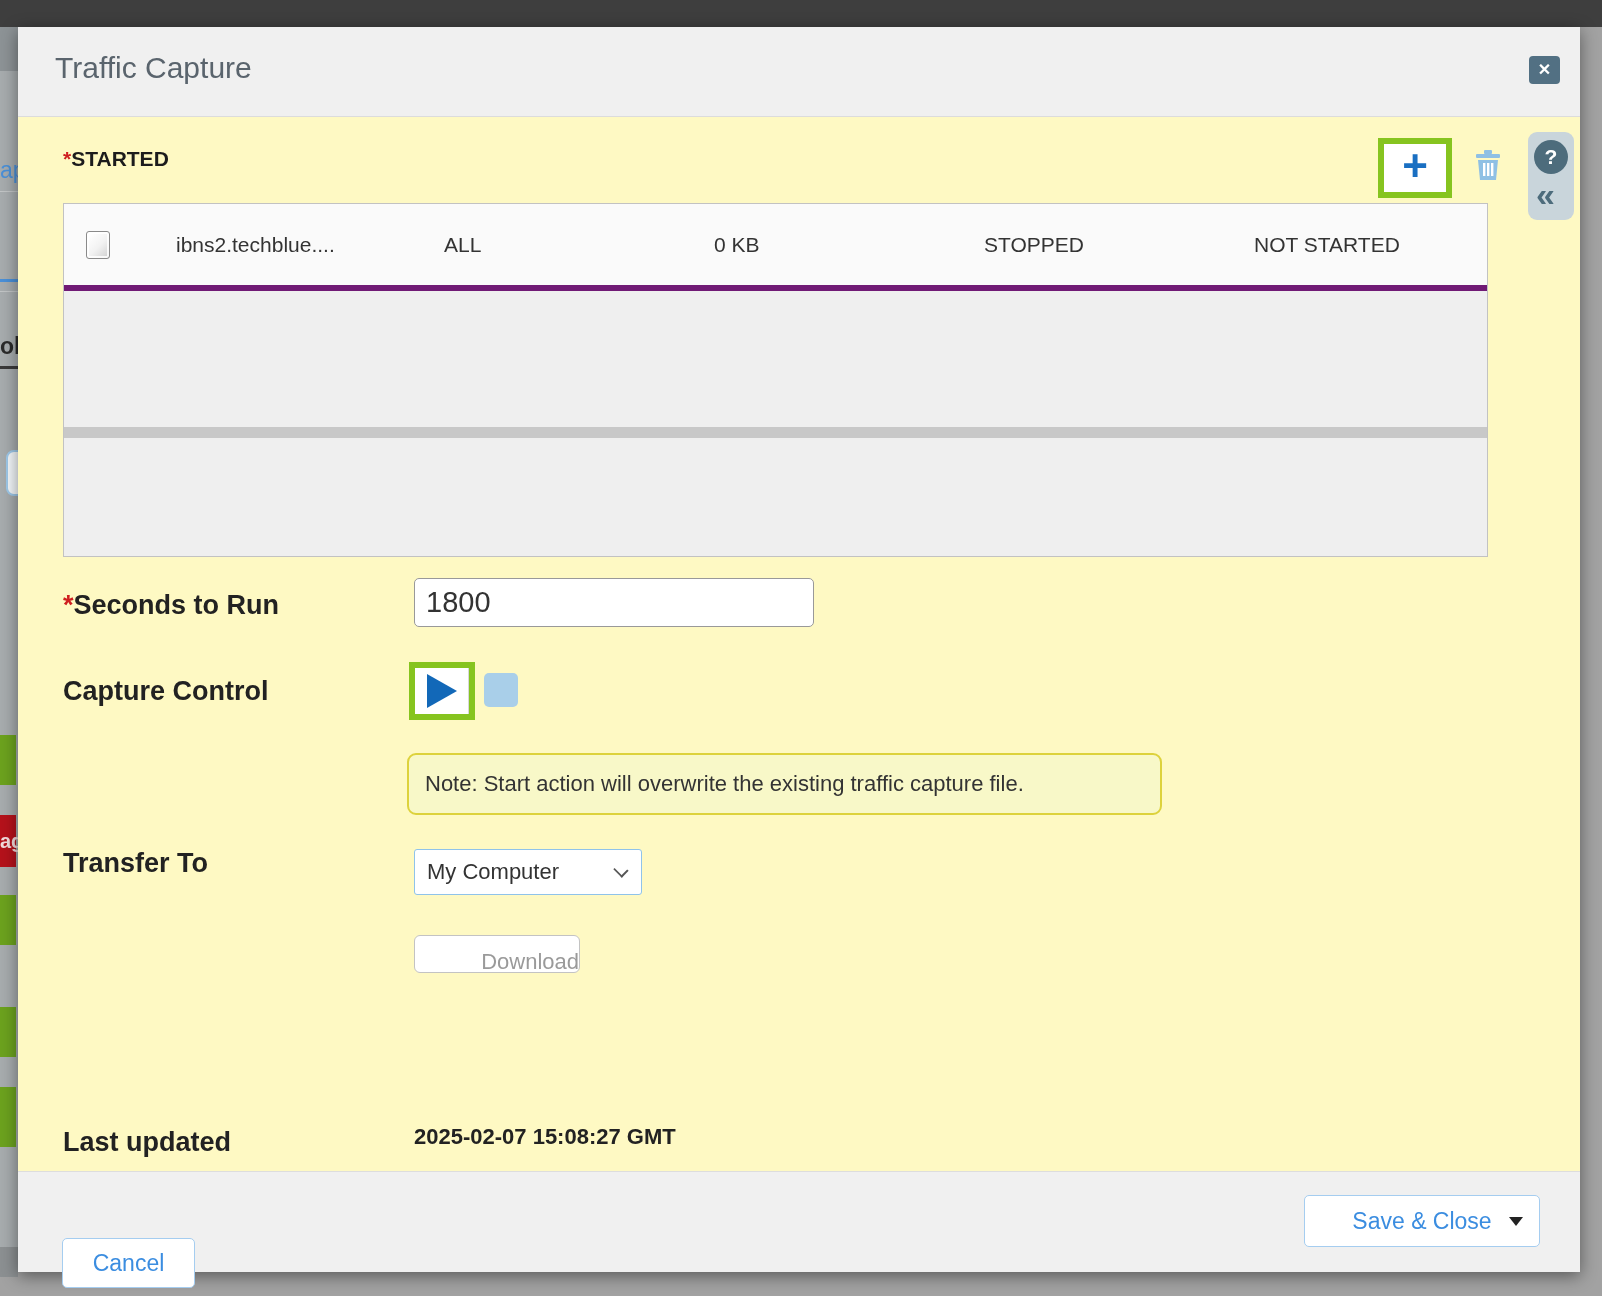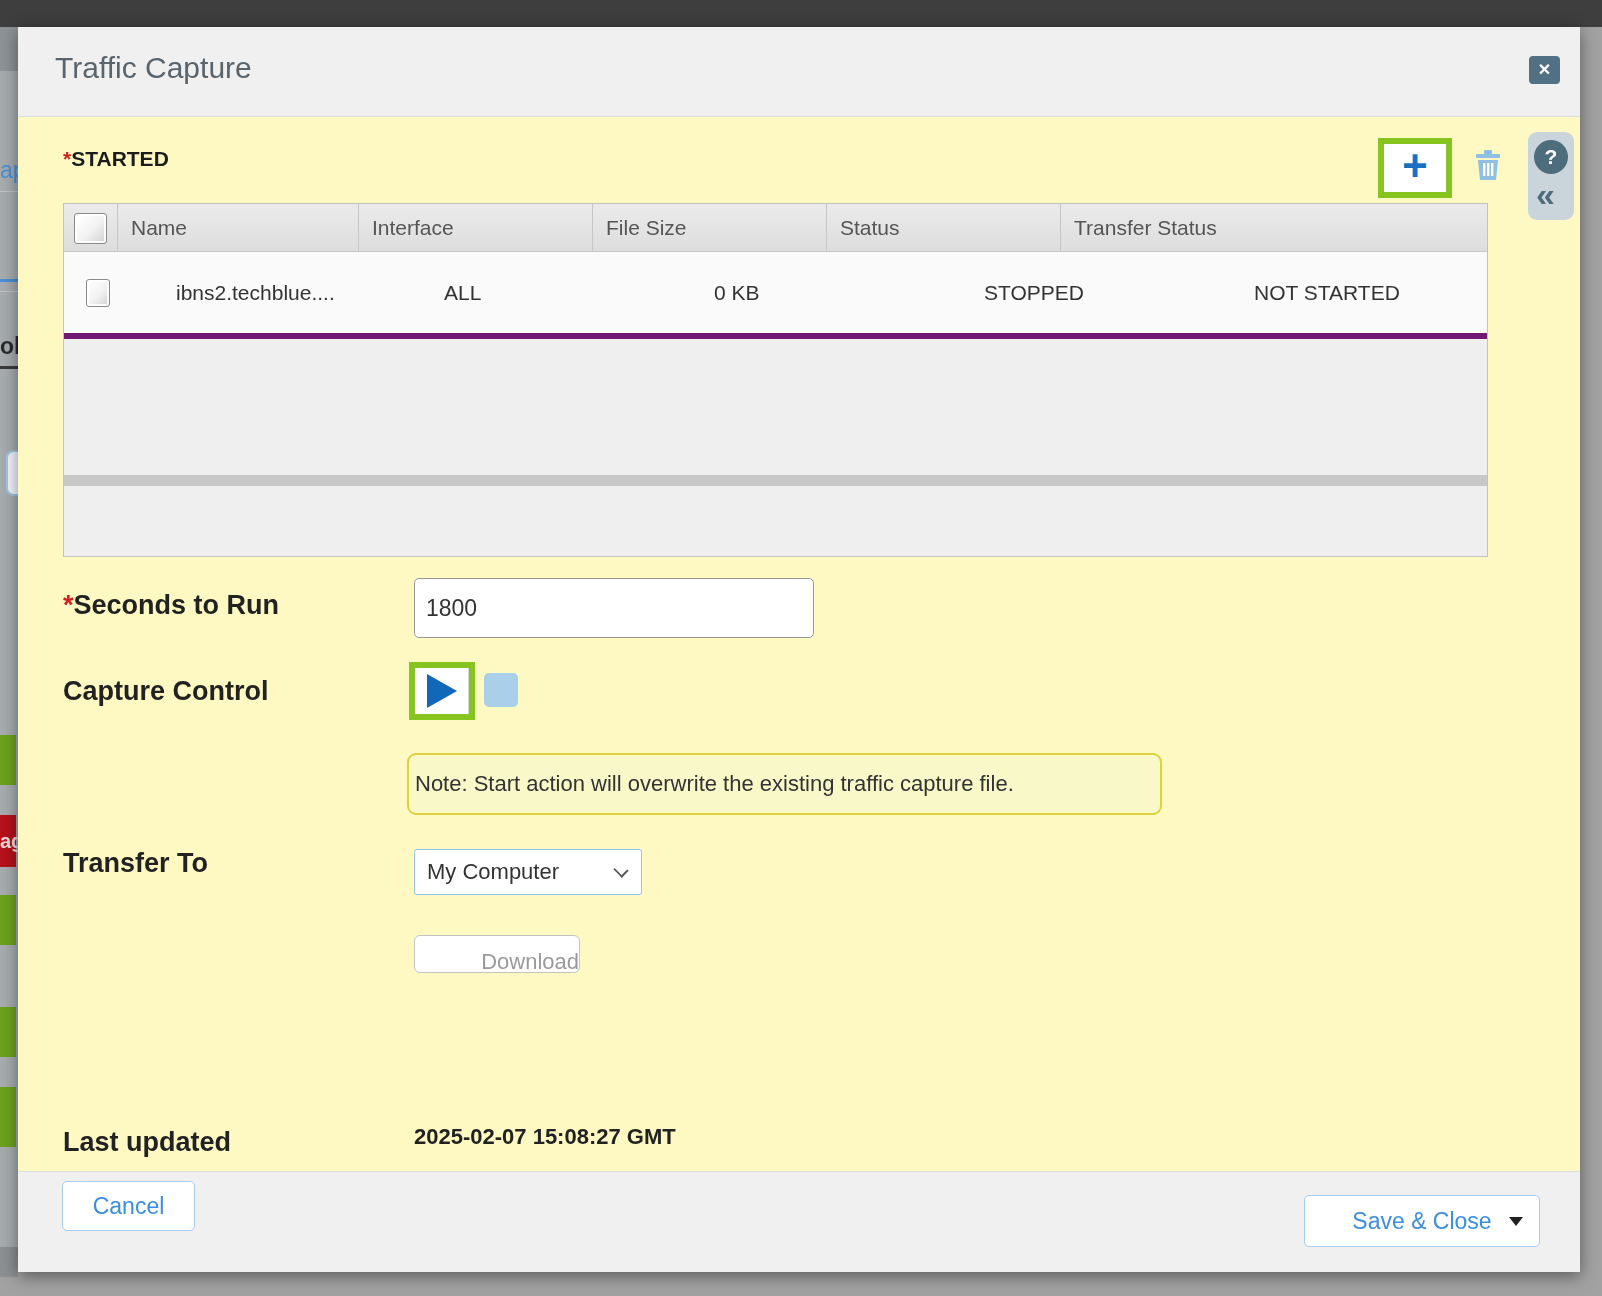--- a/index.html
+++ b/index.html
@@ -61,47 +61,47 @@
   .checkbox { border:1px solid #8a8a8a; border-radius:3px;
               background:linear-gradient(135deg,#ffffff 10%,#f2f2f2 55%,#cfcfcf 100%);
               box-shadow:inset 0 0 0 2px rgba(255,255,255,.85); cursor:pointer; }
   #cb-all { width:33px; height:31px; }
   #cb-row { width:24px; height:28px; }
   #hscrollbar { left:0px; top:136px; width:1423px; height:11px; background:#c8c8c8; position:relative; }
 
   
   .field-label { font-size:27px; font-weight:bold; color:#222222; }
   #seconds-label { left:45px; top:563px; }
-  #seconds-input { left:396px; top:551px; width:400px; height:60px; border:1px solid #999999; border-radius:5px;
-                   font-size:23px; color:#333; padding-left:11px; font-family:"Liberation Sans",sans-serif; }
+  #seconds-input { left:396px; top:551px; width:400px; height:49px; border:1px solid #999999; border-radius:5px;
+                   font-size:29px; color:#333; padding-left:11px; font-family:"Liberation Sans",sans-serif; }
   #capture-label { left:45px; top:649px; }
   #play-highlight { left:391px; top:635px; width:66px; height:58px; border:6px solid #86c41f; background:#ffffff; }
   #play-btn { width:100%; height:100%; display:flex; align-items:center; justify-content:center; cursor:pointer; border-right:1px solid #d8d8d8; }
   #play-tri { width:0; height:0; border-left:30px solid #1268b8; border-top:17px solid transparent; border-bottom:17px solid transparent; }
   #stop-btn { left:466px; top:646px; width:34px; height:34px; background:#a9cfe9; border-radius:5px; cursor:pointer; }
   .note { background:#f8f8c8; border:2px solid #ddd23c; border-radius:9px; font-size:22px; color:#333333;
-          padding-left:6px; display:flex; align-items:center; }
+          padding-left:16px; display:flex; align-items:center; }
   #note-start { left:389px; top:726px; width:755px; height:62px; }
   #transfer-label { left:45px; top:801px;margin-top:20px; }
   #transfer-select { left:396px; top:822px; width:228px; height:46px; border:1px solid #8fc3ea; border-radius:3px;
                      background:#ffffff; font-size:22px; color:#333; display:flex; align-items:center;
                      padding-left:12px; cursor:pointer; }
   #sel-chevron { position:absolute; right:14px; top:14px; width:12px; height:12px;
                  border-right:2px solid #555; border-bottom:2px solid #555; transform:rotate(45deg) scale(1,.8); }
   #download-btn { left:396px; top:908px; width:166px; height:38px; border:1px solid #c3c3c3; border-radius:6px;
                   background:#ffffff; color:#9a9a9a; font-size:22px; text-align:right; line-height:51px; }
   #note-download { left:389px; top:998px; width:768px; height:60px; }
   #updated-label { left:45px; top:1100px; }
   #updated-value { left:396px; top:1097px; font-size:22px; font-weight:bold; color:#222222; }
 
   
   #dlg-footer { left:0; top:1144px; width:1562px; height:101px; background:#f0f0f0; border-top:1px solid #dddddd; }
   .footer-btn { background:#ffffff; border:1px solid #a5cdf0; border-radius:5px; color:#3b8de0;
                 font-size:23px; text-align:center; cursor:pointer; }
-  #cancel-btn { left:44px; top:1154px; width:133px; height:50px; line-height:48px; }
+  #cancel-btn { left:44px; top:1211px; width:133px; height:50px; line-height:48px; }
   #save-btn { left:1286px; top:1168px; width:236px; height:52px; line-height:50px; }
   #save-caret { position:absolute; right:16px; top:21px; width:0; height:0;
                 border-left:7px solid transparent; border-right:7px solid transparent; border-top:9px solid #222; }
 </style>
 </head>
 <body>
 
 <div id="root">
 
   <div id="topbar" class="abs"></div>
@@ -145,30 +145,20 @@
         <rect x="18" y="14" width="2.4" height="13" fill="#ffffff"></rect>
       </svg>
     </div>
 
     <div id="help-panel" class="abs">
       <div id="help-btn">?</div>
       <div id="collapse-btn">«</div>
     </div>
 
     <div id="members-table" class="abs">
-      <div id="thead" class="trow">
-        <div class="hcell col-cb">
-          <div id="cb-all" class="checkbox"></div>
-        </div>
-        <div class="hcell col-name">Name</div>
-        <div class="hcell col-if">Interface</div>
-        <div class="hcell col-fs">File Size</div>
-        <div class="hcell col-st">Status</div>
-        <div class="hcell col-ts">Transfer Status</div>
-      </div>
       <div id="tbody-row" class="trow">
         <div class="dcell col-cb">
           <div id="cb-row" class="checkbox"></div>
         </div>
         <div class="dcell col-name">ibns2.techblue....</div>
         <div class="dcell col-if">ALL</div>
         <div class="dcell col-fs">0 KB</div>
         <div class="dcell col-st">STOPPED</div>
         <div class="dcell col-ts">NOT STARTED</div>
       </div>

